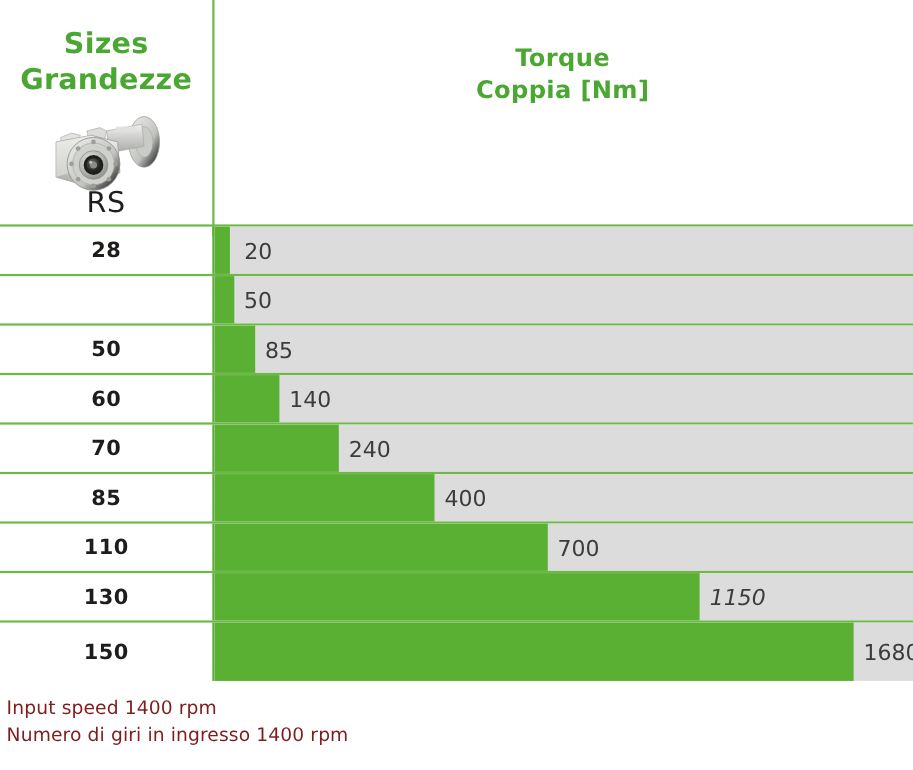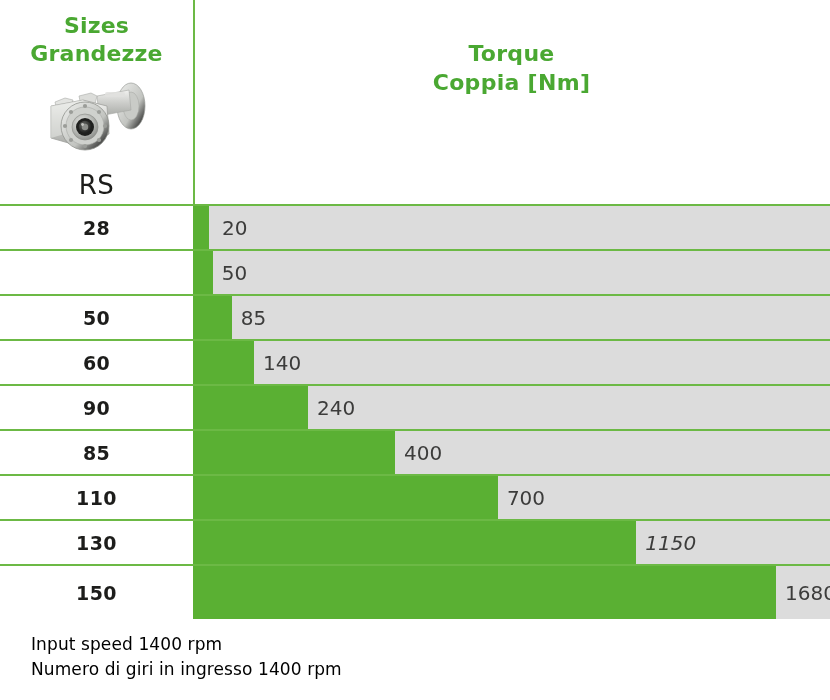--- a/index.html
+++ b/index.html
@@ -31,24 +31,24 @@
     position: absolute;
     left: 0; top: 0;
     width: 193px;
     height: 212px;
     display: flex;
     flex-direction: column;
     align-items: center;
   }
 
   .sizes-title {
-    margin-top: 12px;
+    margin-top: 24px;
     text-align: center;
     color: #4aa832;
-    font-size: 22px;
+    font-size: 26px;
     font-weight: bold;
     line-height: 1.28;
     letter-spacing: 0.2px;
   }
 
   .gearbox-illustration {
     margin-top: 8px;
     width: 116px;
     height: 78px;
     position: relative;
@@ -166,25 +166,24 @@
   .footer-zone {
     position: absolute;
     left: 0; top: 630px;
     width: 830px;
     height: 70px;
     padding-left: 6px;
     padding-top: 2px;
   }
 
   .footer-line {
-    color: #000000;
+    color: #7f1d1d;
     font-size: 17px;
     line-height: 1.45;
     letter-spacing: 0.1px;
-    margin-left: 25px;
   }
 </style>
 </head>
 <body>
 
 <div id="chart-root">
 
   <div class="header-zone">
 
     <div class="sizes-header">
@@ -289,21 +288,21 @@
       </div>
       <div class="chart-row">
         <div class="row-label">60</div>
         <div class="bar-stub"></div>
         <div class="row-track">
           <div class="row-bar" style="width: 9.3%;"></div>
           <div class="row-value" style="left: 9.3%;">140</div>
         </div>
       </div>
       <div class="chart-row">
-        <div class="row-label">90</div>
+        <div class="row-label">70</div>
         <div class="bar-stub"></div>
         <div class="row-track">
           <div class="row-bar" style="width: 17.8%;"></div>
           <div class="row-value" style="left: 17.8%;">240</div>
         </div>
       </div>
       <div class="chart-row">
         <div class="row-label">85</div>
         <div class="bar-stub"></div>
         <div class="row-track">

